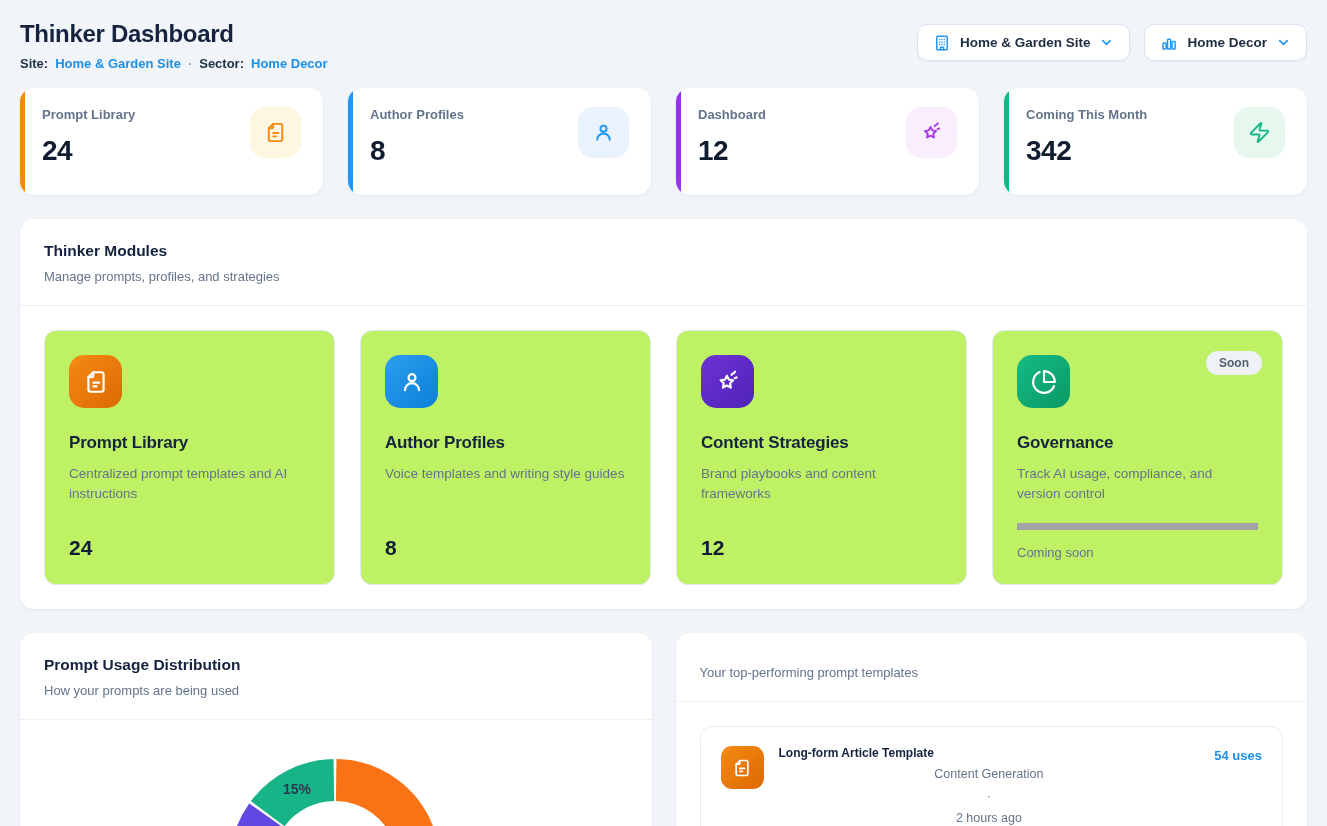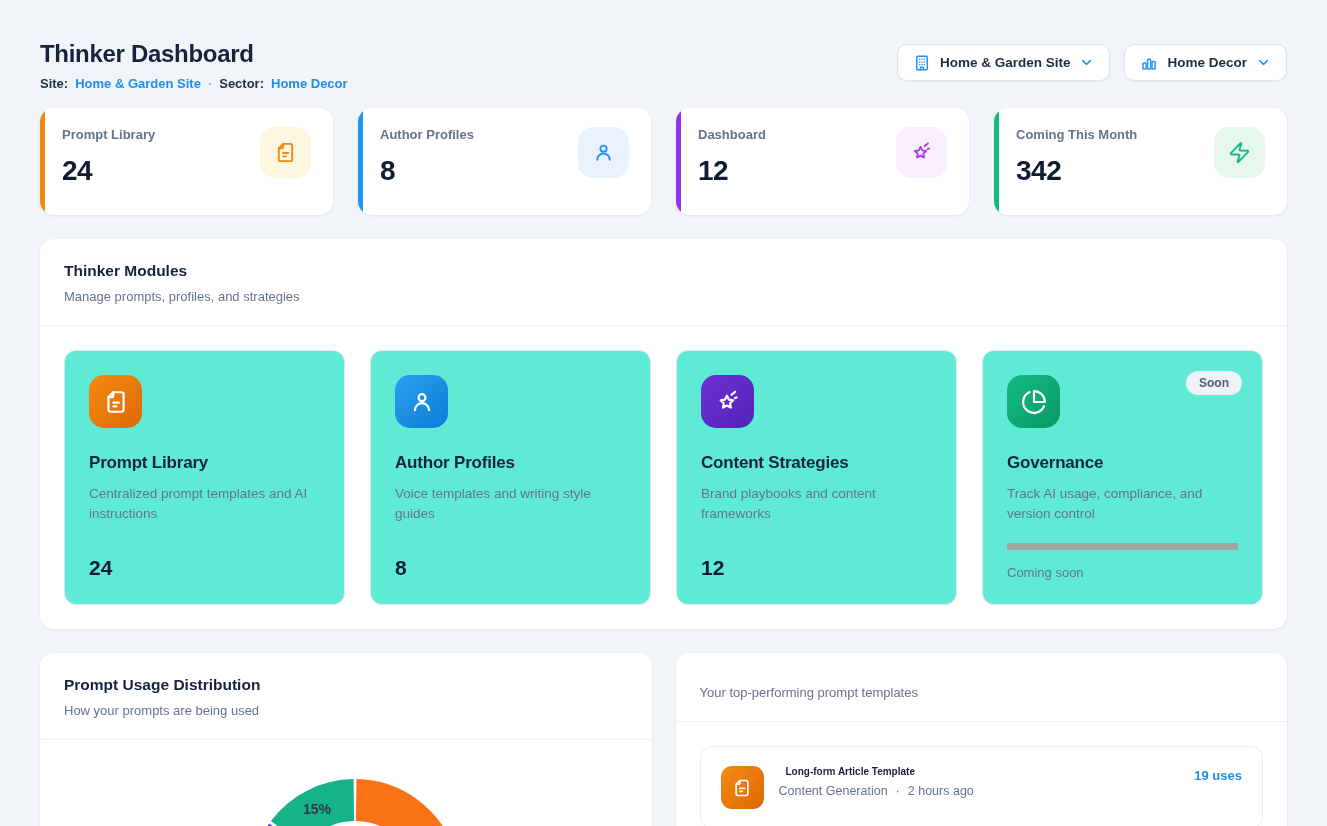--- a/index.html
+++ b/index.html
@@ -1,21 +1,21 @@
 <!DOCTYPE html>
 <html><head>
 <meta charset="utf-8">
 <style>
   * { margin:0; padding:0; box-sizing:border-box; }
   html,body { width:1327px; height:826px; overflow:hidden; }
   body {
     font-family:"Liberation Sans","DejaVu Sans",sans-serif;
     background:#f1f5f9; color:#17233a;
   }
-  .page { width:1327px; height:826px; padding:40px; overflow:hidden; }
+  .page { width:1327px; height:826px; padding:20px; overflow:hidden; }
 
   
   .header { display:flex; justify-content:space-between; align-items:flex-start; }
   .page-title { font-size:24px; font-weight:800; color:#15233f; letter-spacing:-.3px; }
   .subline { margin-top:8px; font-size:13px; font-weight:700; color:#233247;
              display:flex; align-items:center; gap:7px; }
   .subline a { color:#1e8fe8; text-decoration:none; cursor:pointer; }
   .subline .dot { color:#9aa7b8; font-weight:800; }
   .selectors { display:flex; gap:14px; margin-top:4px; }
   .selector {
@@ -47,21 +47,21 @@
   .tint-purple { background:#f8eefd; color:#a93ce8; }
   .tint-green  { background:#e6f7ee; color:#10b981; }
 
   
   .panel { background:#fff; border-radius:14px; margin-top:24px; box-shadow:0 1px 3px rgba(16,30,54,.07); }
   .panel-head { padding:23px 24px 21px; border-bottom:1px solid #edf1f6; }
   .panel-title { font-size:15.5px; font-weight:800; color:#15233f; }
   .panel-sub { font-size:13px; font-weight:500; color:#64748b; margin-top:9px; }
   .modules { display:grid; grid-template-columns:repeat(4,1fr); gap:25px; padding:24px; }
   .module-card {
-    border:1px solid #e2e8f0; border-radius:12px; background:#5eead4; min-height:255px;
+    border:1px solid #e2e8f0; border-radius:12px; background:#bef264; min-height:255px;
     padding:24px; display:flex; flex-direction:column; position:relative; cursor:pointer;
   }
   .module-iconbox { width:53px; height:53px; border-radius:15px; display:flex; align-items:center; justify-content:center; color:#fff; }
   .grad-orange { background:linear-gradient(135deg,#f58b13,#dd6803); }
   .grad-blue   { background:linear-gradient(135deg,#2b9ff0,#0c7ed6); }
   .grad-purple { background:linear-gradient(135deg,#6d31d4,#4f24b8); }
   .grad-green  { background:linear-gradient(135deg,#14bb84,#0a9965); }
   .module-title { font-size:17px; font-weight:800; color:#15233f; margin-top:25px; letter-spacing:-.2px; }
   .module-desc { font-size:13.5px; font-weight:500; color:#64748b; line-height:1.5; margin-top:11px; }
   .module-count { font-size:21px; font-weight:800; color:#101c30; margin-top:auto; }
@@ -77,23 +77,23 @@
   .chart-area svg { display:block; }
   .prompt-list { padding:24px; }
   .prompt-item {
     border:1px solid #e6ecf3; border-radius:12px; padding:19px 20px; background:#fff;
     display:flex; align-items:flex-start; gap:15px; cursor:pointer;
   }
   .prompt-iconbox { width:43px; height:43px; border-radius:11px; flex:none;
     display:flex; align-items:center; justify-content:center; color:#fff;
     background:linear-gradient(135deg,#f58b13,#dd6803); }
   .prompt-body { flex:1; }
-  .prompt-title { font-size:10px; font-weight:800; color:#15233f;margin-left:7px; }
+  .prompt-title { font-size:12px; font-weight:800; color:#15233f; }
   .prompt-meta { font-size:12.5px; font-weight:500; color:#64748b; margin-top:7px;
-    display:flex; align-items:flex-end; gap:8px; }
+    display:flex; align-items:center; gap:8px;flex-direction:column; }
   .prompt-uses { font-size:13px; font-weight:800; color:#1e8fe8; margin-top:2px; }
 </style>
 </head>
 <body>
 
 <div class="page">
 
   <div class="header">
     <div>
       <div class="page-title">Thinker Dashboard</div>
@@ -290,19 +290,19 @@
               </svg>
           </div>
           <div class="prompt-body">
             <div class="prompt-title">Long-form Article Template</div>
             <div class="prompt-meta">
               <span>Content Generation</span>
               <span class="dot">·</span>
               <span>2 hours ago</span>
             </div>
           </div>
-          <div class="prompt-uses">19 uses</div>
+          <div class="prompt-uses">54 uses</div>
         </div>
       </div>
     </div>
 
   </div>
 </div>
 
 </body></html>

